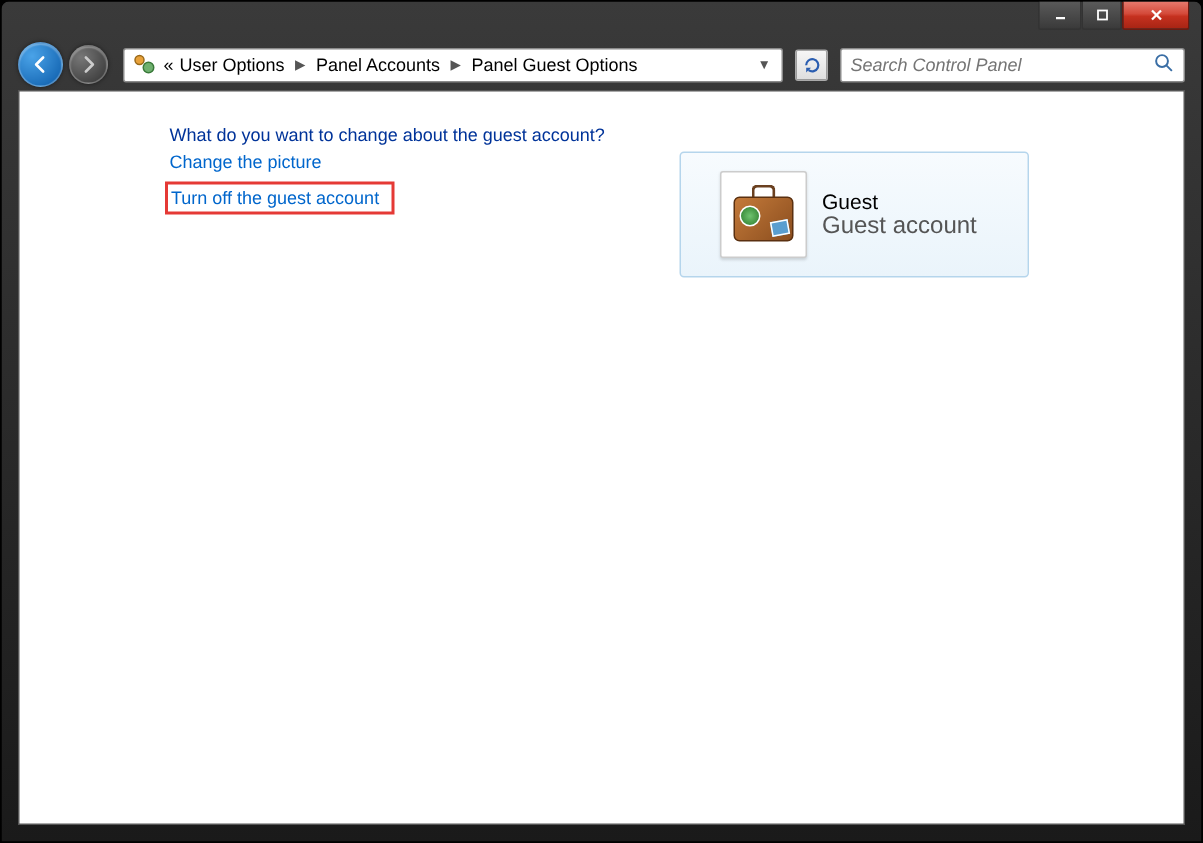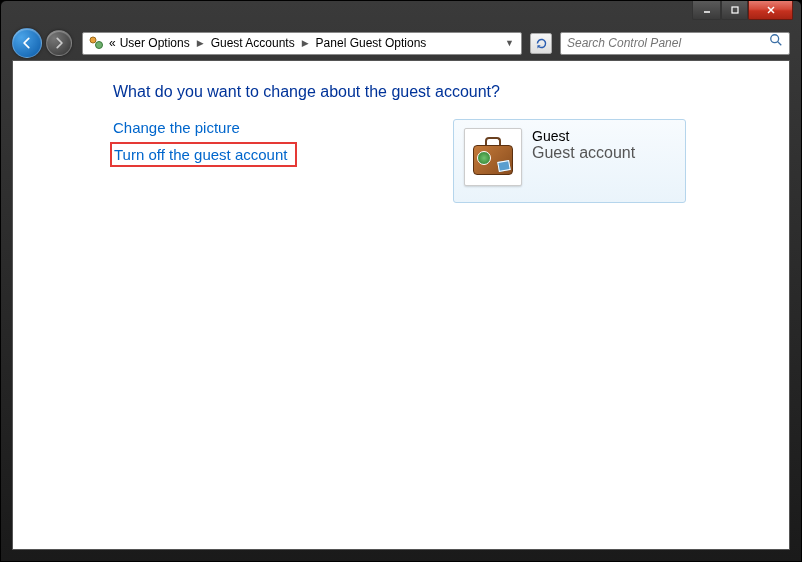--- a/index.html
+++ b/index.html
@@ -118,20 +118,21 @@
       color: #2a5db0;
     }
     .search-box {
       width: 230px;
       height: 23px;
       background: #fff;
       border: 1px solid #8a8a8a;
       border-radius: 2px;
       margin-left: 4px;
       display: flex;
+      align-items: center;
       padding: 0 6px;
     }
     .search-box input {
       flex: 1;
       border: none;
       outline: none;
       font-size: 12px;
       font-style: italic;
       color: #777;
       font-family: inherit;
@@ -145,53 +146,54 @@
       right: 11px;
       bottom: 11px;
       background: #fff;
       border: 1px solid #555;
     }
     .page {
       padding: 22px 0 0 100px;
     }
     .page-title {
       color: #003399;
-      font-size: 16px;
+      font-size: 12px;
       font-weight: normal;
-      margin-bottom: 18px;
+      margin-bottom: 4px;
     }
     .content-row {
       display: flex;
       align-items: flex-start;
       gap: 20px;
     }
     .links-col {
       width: 320px;
     }
     .link {
       color: #0066cc;
-      font-size: 15px;
+      font-size: 12px;
       display: block;
       margin-bottom: 6px;
       cursor: pointer;
     }
     .link.highlighted {
       border: 2px solid #e53935;
       padding: 2px 8px 2px 2px;
       margin-left: -3px;
       display: inline-block;
     }
     .account-card {
       width: 233px;
       height: 84px;
       border: 1px solid #b5d5ec;
       border-radius: 3px;
       background: linear-gradient(to bottom, #f7fbfe 0%, #eaf4fb 100%);
       display: flex;
-      padding: 8px 10px;
+      align-items: center;
+      padding: 8px 26px;
       gap: 10px;
     }
     .account-avatar {
       width: 58px;
       height: 58px;
       border: 1px solid #ccc;
       background: #fff;
       padding: 3px;
       border-radius: 2px;
       box-shadow: 0 1px 2px rgba(0,0,0,0.15);
@@ -277,21 +279,21 @@
     <div class="address-bar">
       <span class="addr-icon">
         <svg width="16" height="16" viewBox="0 0 16 16">
           <circle cx="5" cy="5" r="3" fill="#e8a13a" stroke="#9a6a1a"></circle>
           <circle cx="11" cy="10" r="3.5" fill="#6fb06f" stroke="#3a7a3a"></circle>
         </svg>
       </span>
       <span class="breadcrumb-item">«</span>
       <span class="breadcrumb-item">User Options</span>
       <span class="breadcrumb-sep">▶</span>
-      <span class="breadcrumb-item">Guest Accounts</span>
+      <span class="breadcrumb-item">Panel Accounts</span>
       <span class="breadcrumb-sep">▶</span>
       <span class="breadcrumb-item">Panel Guest Options</span>
       <span style="flex:1"></span>
       <span class="breadcrumb-sep">▼</span>
     </div>
 
     <div class="addr-refresh">
       <svg width="13" height="13" viewBox="0 0 16 16">
           <path d="M3 8a5 5 0 1 1 2 4" fill="none" stroke="#2a5db0" stroke-width="1.8"></path>
           <path d="M3 14 L3 10 L7 10 Z" fill="#2a5db0"></path>

